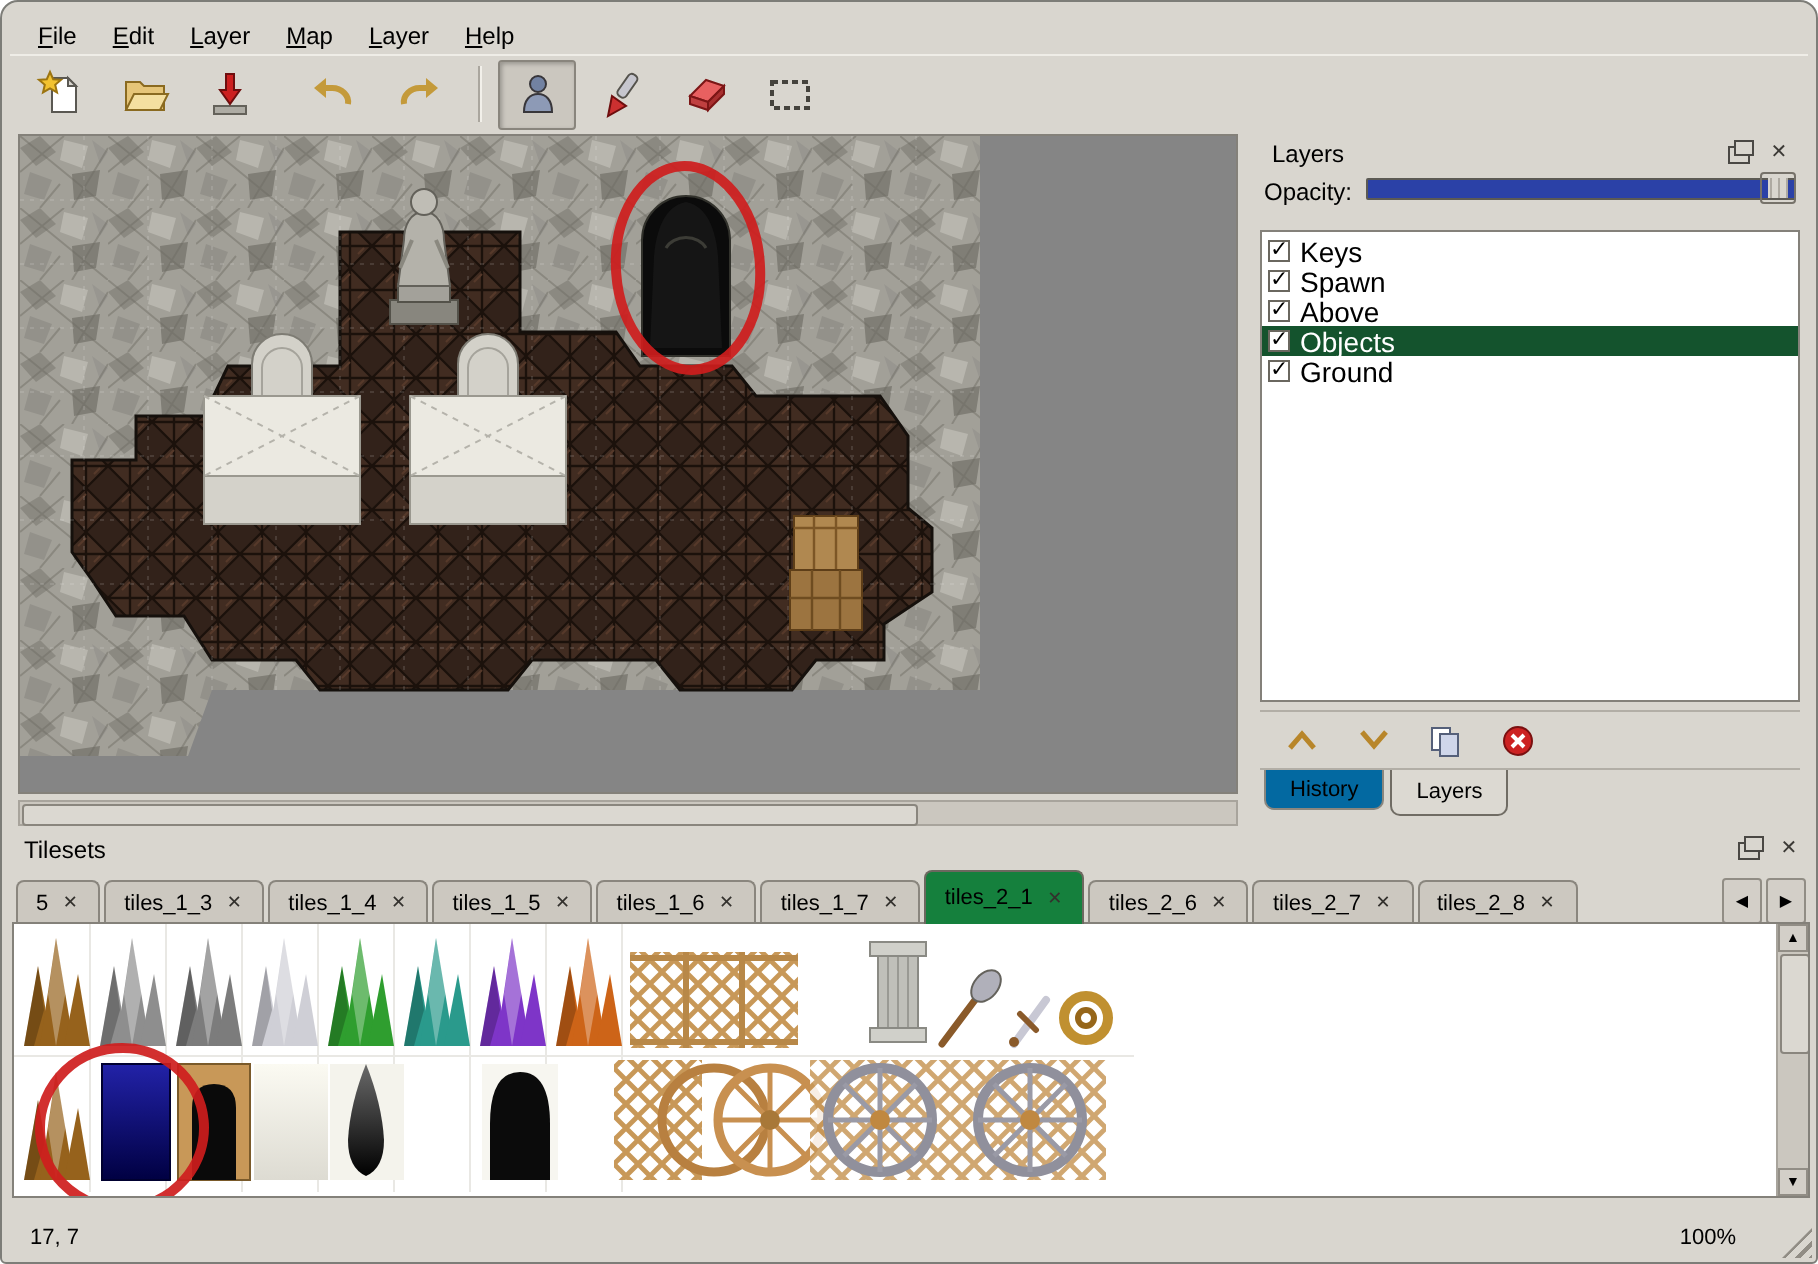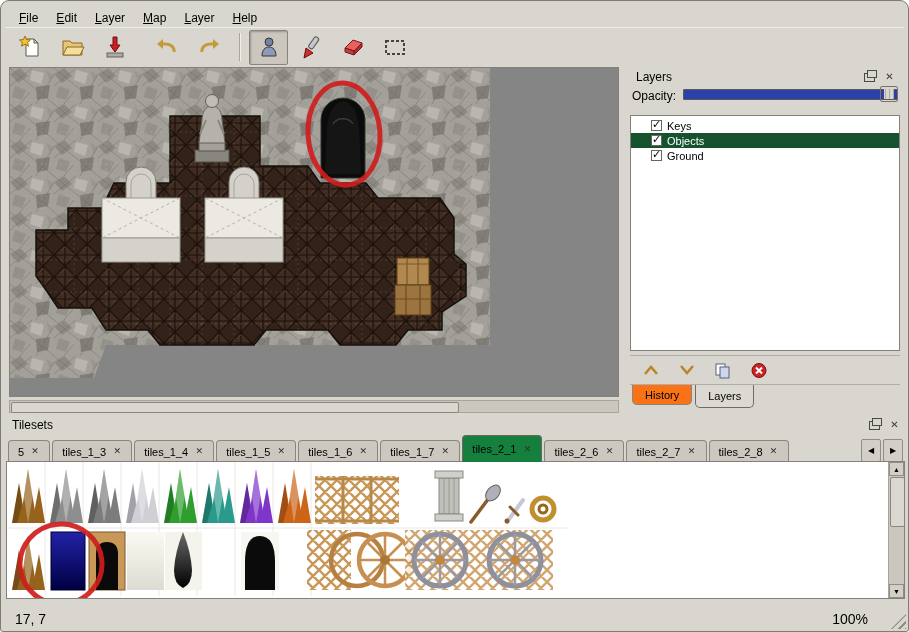--- a/index.html
+++ b/index.html
@@ -30,28 +30,28 @@
   .float-glyph{position:relative;width:9px;height:7px;border:1px solid #4a4844}
   .float-glyph::before{content:"";position:absolute;left:2px;top:-4px;width:8px;height:6px;border:1px solid #4a4844;background:#d9d6cf}
   .x-glyph::before{content:"\2715";font-size:10px;line-height:1;color:#3c3a36}
 
   
   .layers-dock{position:absolute;left:627px;top:66px;width:274px;height:344px}
   .opacity-row{position:absolute;left:4px;right:4px;top:22px;height:22px;display:flex;align-items:flex-start;gap:7px}
   .slider-track{flex:1;height:9px;background:#2b41a7;border:1px solid #5c5a54;position:relative;border-radius:1px}
   .slider-handle{position:absolute;right:-1px;top:-4px;width:18px;height:16px;background:#d9d6cf;border:1px solid #76726a;border-radius:2px;background-image:repeating-linear-gradient(90deg,#aeaaa2 0 1px,rgba(0,0,0,0) 1px 4px);background-clip:content-box;padding:2px 3px;box-sizing:border-box}
   .layer-list{position:absolute;left:2px;right:2px;top:48px;height:236px;background:#fff;border:1px solid #84817a;padding:2px 0;box-sizing:border-box;overflow:hidden}
-  .layer-row{display:flex;align-items:center;height:15px;gap:5px;padding-left:20px;font-size:11px}
+  .layer-row{display:flex;align-items:center;height:15px;gap:5px;padding-left:3px;font-size:14px}
   .layer-row.selected{background:#14532d;color:#fff}
   .checkbox{width:11px;height:11px;background:#fff;border:1px solid #6a675f;position:relative;flex:none;box-sizing:border-box}
   .checkbox.checked::before{content:"\2713";position:absolute;left:0;top:-3px;font-size:11px;font-weight:bold;color:#000}
   .layer-toolbar{position:absolute;left:2px;right:2px;top:288px;height:28px;display:flex;align-items:center;gap:14px;padding-left:10px;border-top:1px solid #b2aea6;border-bottom:1px solid #b2aea6}
   .small-btn{width:22px;height:20px;display:flex;align-items:center;justify-content:center}
   .dock-tabs{position:absolute;left:4px;top:318px;height:24px;display:flex;align-items:flex-start}
-  .dock-tab{height:19px;display:flex;align-items:center;padding:0 12px;background:#f97316;border:1px solid #8a867e;border-top:none;border-radius:0 0 5px 5px;margin-right:3px;font-size:11px}
+  .dock-tab{height:19px;display:flex;align-items:center;padding:0 12px;background:#0369a1;border:1px solid #8a867e;border-top:none;border-radius:0 0 5px 5px;margin-right:3px;font-size:11px}
   .dock-tab.active{background:#dcd9d2;height:22px;border-color:#706c64;position:relative;z-index:2}
 
   
   .tilesets-dock{position:absolute;left:3px;top:414px;width:903px;height:188px}
   .ts-tabbar{position:absolute;left:2px;right:2px;top:20px;height:27px;display:flex;align-items:flex-end;padding-left:2px}
   .ts-tab{height:21px;display:flex;align-items:center;gap:6px;padding:0 9px;background:#ccc8c0;border:1px solid #8a867e;border-bottom:none;border-radius:4px 4px 0 0;margin-right:2px;font-size:11px;white-space:nowrap}
   .ts-tab.active{background:#15803d;height:26px;border-color:#6c685f;position:relative;z-index:3}
   .tab-close{width:10px;height:10px;display:flex;align-items:center;justify-content:center}
   .tab-close::before{content:"\2715";font-size:9px;line-height:1;color:#33312d}
   .tab-scrollers{margin-left:auto;display:flex;gap:2px;padding-right:2px}
@@ -61,21 +61,21 @@
   .ts-view{position:absolute;left:2px;right:2px;top:46px;height:138px;background:#fff;border:1px solid #84817a;box-sizing:border-box;overflow:hidden}
   .v-scroll{position:absolute;right:0;top:0;bottom:0;width:15px;background:#cbc7bf;border-left:1px solid #a8a49c}
   .v-arrow{position:absolute;left:0;width:15px;height:14px;display:flex;align-items:center;justify-content:center;background:#d3cfc8;border:1px solid #918d85;box-sizing:border-box}
   .v-arrow.up{top:0}
   .v-arrow.up::before{content:"\25B2";font-size:7px}
   .v-arrow.down{bottom:0}
   .v-arrow.down::before{content:"\25BC";font-size:7px}
   .v-thumb{position:absolute;left:1px;top:15px;width:13px;height:48px;background:#dbd8d1;border:1px solid #8a867e;border-radius:2px}
 
   
-  .statusbar{position:absolute;left:2px;right:2px;bottom:0;height:24px;display:flex;align-items:center;padding:0 12px;font-size:14px}
+  .statusbar{position:absolute;left:2px;right:2px;bottom:0;height:24px;display:flex;align-items:center;padding:0 12px;font-size:11px}
   .status-zoom{margin-left:auto;padding-right:26px}
   .resize-grip{position:absolute;right:2px;bottom:2px;width:15px;height:15px;background:repeating-linear-gradient(135deg,#918d85 0 2px,rgba(0,0,0,0) 2px 5px);clip-path:polygon(100% 0,100% 100%,0 100%)}
 </style>
 </head>
 <body>
 
 <div class="window">
 
   <div class="menubar">
     <span class="menu-item">File</span>
@@ -220,20 +220,28 @@
       <span>Opacity:</span>
       <span class="slider-track">
         <span class="slider-handle"></span>
       </span>
     </div>
     <div class="layer-list">
       <div class="layer-row">
         <span class="checkbox checked"></span>
         <span>Keys</span>
       </div>
+      <div class="layer-row">
+        <span class="checkbox checked"></span>
+        <span>Spawn</span>
+      </div>
+      <div class="layer-row">
+        <span class="checkbox checked"></span>
+        <span>Above</span>
+      </div>
       <div class="layer-row selected">
         <span class="checkbox checked"></span>
         <span>Objects</span>
       </div>
       <div class="layer-row">
         <span class="checkbox checked"></span>
         <span>Ground</span>
       </div>
     </div>
     <div class="layer-toolbar">

